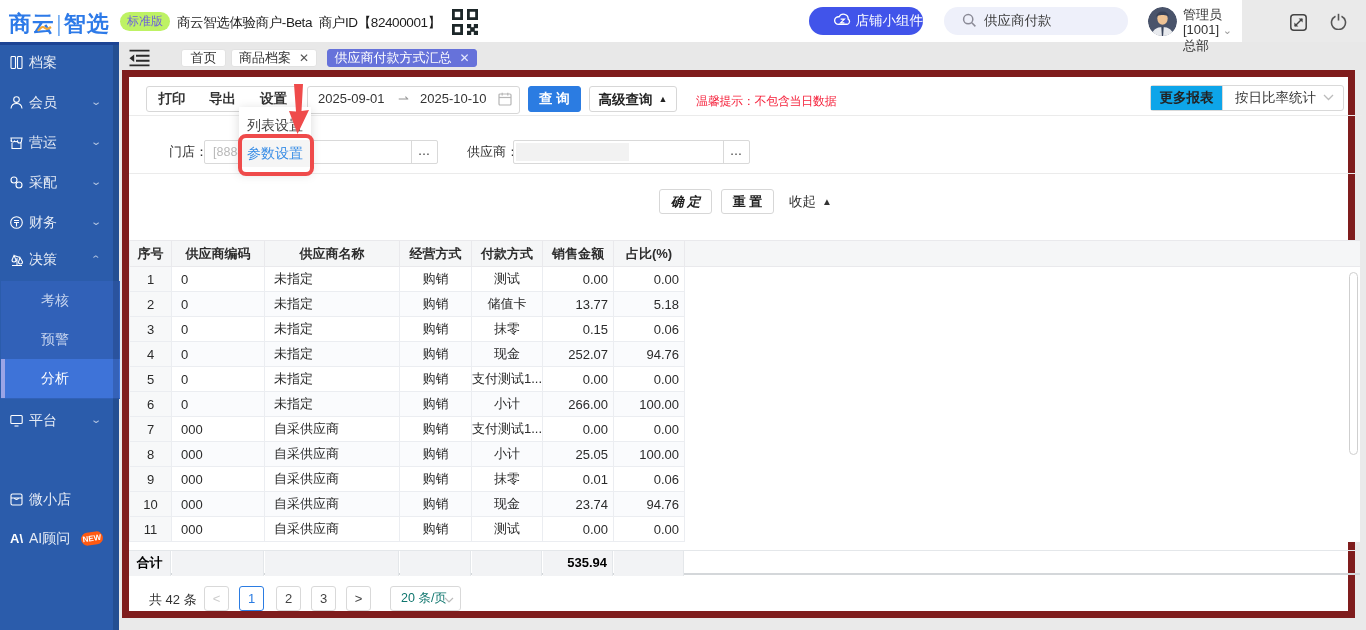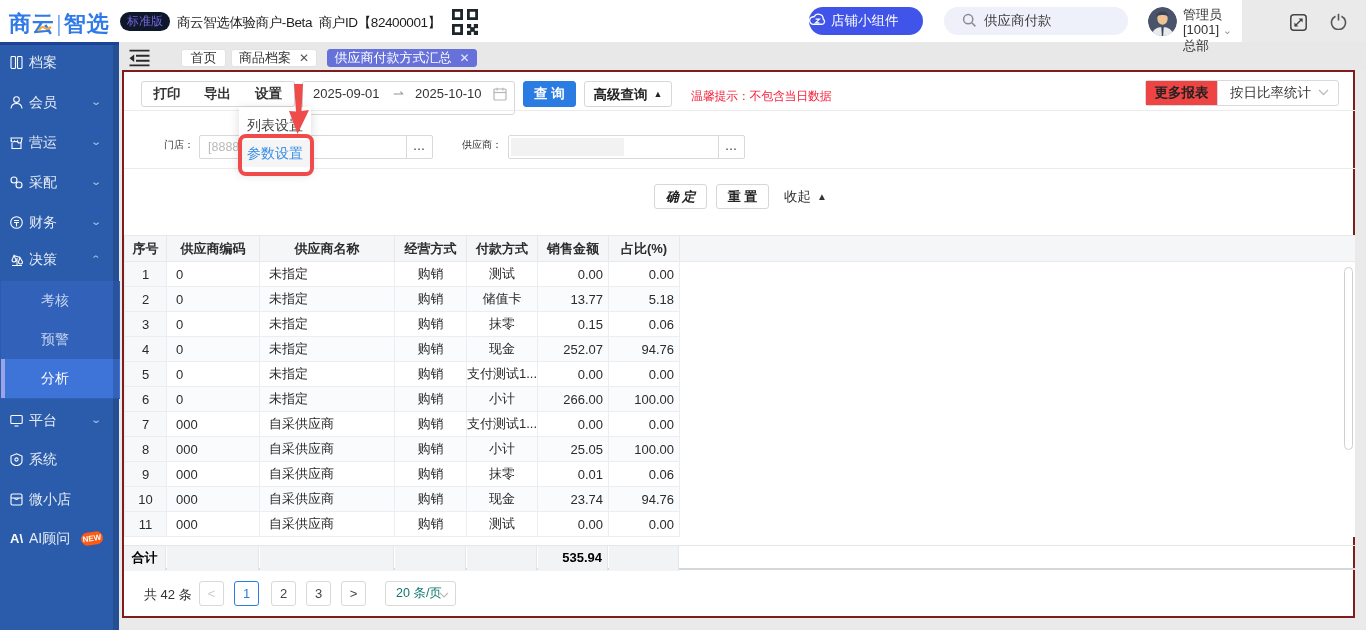--- a/index.html
+++ b/index.html
@@ -4,24 +4,24 @@
 <style>
 * { margin:0; padding:0; box-sizing:border-box; }
 html,body { width:1366px; height:630px; overflow:hidden; }
 body { font-family:"Liberation Sans", sans-serif; position:relative; background:#eaeaea; }
 
 
 #topbar { position:absolute; left:0; top:0; width:1242px; height:42px; background:#fff; z-index:30; }
 #logo { position:absolute; left:9px; top:9px; font-size:22px; font-weight:bold; color:#2d7ae8; letter-spacing:1px; }
 #logo .sep { color:#7ab0f2; font-weight:normal; padding:0 1px; }
 #logo .swoosh { position:absolute; left:28px; top:15px; }
-#badge-std { position:absolute; left:120px; top:12px; height:19px; line-height:19px; padding:0 7px; background:#0f172a; color:#6f66d6; font-size:12px; border-radius:10px; }
+#badge-std { position:absolute; left:120px; top:12px; height:19px; line-height:19px; padding:0 7px; background:#bef264; color:#6f66d6; font-size:12px; border-radius:10px; }
 #merchant { position:absolute; left:177px; top:14px; font-size:13.5px; letter-spacing:-0.4px; color:#1d1d1d; white-space:nowrap; }
 #qr { position:absolute; left:452px; top:9px; }
-#widget-btn { position:absolute; left:809px; top:7px; width:114px; height:28px; background:#4154ea; border-radius:14px; color:#fff; font-size:13.5px; line-height:28px; text-align:left; }
+#widget-btn { position:absolute; left:809px; top:7px; width:114px; height:28px; background:#4154ea; border-radius:14px; color:#fff; font-size:13.5px; line-height:28px; text-align:right; }
 #widget-btn svg { vertical-align:-4px; margin-right:5px; }
 #searchbox { position:absolute; left:944px; top:7px; width:184px; height:28px; background:#eef0fa; border-radius:14px; font-size:13.5px; color:#3a3a3a; line-height:28px; }
 #searchbox .mag { position:absolute; left:18px; top:6px; }
 #searchbox .stxt { position:absolute; left:40px; }
 #avatar { position:absolute; left:1148px; top:7px; width:29px; height:29px; border-radius:50%; overflow:hidden; }
 #usrname { position:absolute; left:1183px; top:7px; font-size:13px; color:#333; line-height:15px; }
 #usrname .chev { color:#999; font-size:11px; }
 #ic-expand { position:absolute; left:1290px; top:14px; }
 #ic-power { position:absolute; left:1330px; top:13px; }
 
@@ -41,44 +41,44 @@
 
 
 #tabbar { position:absolute; left:119px; top:42px; width:1247px; height:28px; background:#e8e8e8; z-index:10; }
 #collapse-ic { position:absolute; left:10px; top:7px; }
 .tab { position:absolute; top:7px; height:18px; line-height:16px; background:#fff; border:1px solid #e2e2e2; border-radius:3px; font-size:13px; color:#333; text-align:center; }
 .tab .x { font-size:12px; color:#555; margin-left:8px; }
 .tab.act { background:#6672da; border-color:#6672da; color:#fff; }
 .tab.act .x { color:#e8eaff; }
 
 
-#panel { position:absolute; left:122px; top:70px; width:1233px; height:548px; background:#fff; border:2px solid #7f1d1d; z-index:5; }
+#panel { position:absolute; left:122px; top:70px; width:1233px; height:548px; background:#fff; border:7px solid #7f1d1d; z-index:5; }
 
 .btn { position:absolute; height:26px; line-height:24px; background:#fff; border:1px solid #d7d7d7; font-size:13.5px; color:#333; text-align:center; font-weight:600; }
 #bg1 { left:17px; top:9px; width:52px; border-radius:3px 0 0 3px; }
 #bg2 { left:68px; top:9px; width:52px; border-left:none; }
 #bg3 { left:119px; top:9px; width:52px; border-radius:0 3px 3px 0; border-left:none; }
-#datebox { position:absolute; left:178px; top:9px; width:213px; height:34px; border:1px solid #d7d7d7; border-radius:3px; font-size:13px; color:#333; line-height:24px; }
+#datebox { position:absolute; left:178px; top:9px; width:213px; height:28px; border:1px solid #d7d7d7; border-radius:3px; font-size:13px; color:#333; line-height:24px; }
 #datebox .d1 { position:absolute; left:10px; }
 #datebox .da { position:absolute; left:90px; color:#999; }
 #datebox .d2 { position:absolute; left:112px; }
 #datebox .cal { position:absolute; left:190px; top:5px; }
 #btn-query { position:absolute; left:399px; top:9px; width:53px; height:26px; background:#2b7ce2; border:1px solid #2b7ce2; border-radius:3px; color:#fff; font-size:13.5px; font-weight:600; text-align:center; line-height:24px; }
 #btn-adv { position:absolute; left:460px; top:9px; width:88px; height:26px; background:#fff; border:1px solid #d7d7d7; border-radius:3px; font-size:13.5px; color:#222; font-weight:600; text-align:center; line-height:24px; }
 #btn-adv .tri { font-size:9px; vertical-align:2px; margin-left:6px; }
 #warn { position:absolute; left:567px; top:16px; font-size:12px; letter-spacing:-0.3px; color:#f5223c; }
 #more-grp { position:absolute; left:1021px; top:8px; width:194px; height:26px; border:1px solid #d9d9d9; border-radius:3px; font-size:13.5px; }
-#more-grp .lbl { position:absolute; left:0; top:0; width:72px; height:24px; background:#ef4444; border-right:1px solid #d9d9d9; text-align:center; line-height:24px; font-weight:600; color:#222; }
+#more-grp .lbl { position:absolute; left:0; top:0; width:72px; height:24px; background:#0ea5e9; border-right:1px solid #d9d9d9; text-align:center; line-height:24px; font-weight:600; color:#222; }
 #more-grp .sel { position:absolute; left:72px; top:0; width:121px; height:24px; line-height:24px; color:#333; }
 #more-grp .sel span { margin-left:12px; }
 #more-grp .chev { position:absolute; right:9px; top:8px; }
 #sep1 { position:absolute; left:0; top:38px; width:1233px; height:1px; background:#ebebeb; }
 #sep2 { position:absolute; left:0; top:96px; width:1233px; height:1px; background:#ebebeb; }
 
-.flabel { position:absolute; top:66px; font-size:10px; color:#333; }
+.flabel { position:absolute; top:66px; font-size:13px; color:#333; }
 .finput { position:absolute; top:63px; height:24px; border:1px solid #d9d9d9; border-radius:2px; background:#fff; font-size:12.5px; }
 .finput .dots { position:absolute; right:0; top:0; width:26px; height:22px; border-left:1px solid #d9d9d9; text-align:center; line-height:20px; color:#333; letter-spacing:1px; }
 .finput .ph { position:absolute; left:8px; top:0; line-height:22px; color:#b9b9b9; }
 .finput .grayseg { position:absolute; left:2px; top:2px; width:113px; height:18px; background:#f2f2f2; }
 
 #btn-ok { position:absolute; left:530px; top:112px; width:53px; height:25px; }
 #btn-reset { position:absolute; left:592px; top:112px; width:53px; height:25px; }
 .btn2 { line-height:23px; background:#fff; border:1px solid #d7d7d7; border-radius:3px; font-size:13px; color:#222; text-align:center; font-weight:700; }
 #collapse2 { position:absolute; left:660px; top:116px; font-size:13.5px; color:#333; }
 #collapse2 .tri { font-size:10px; margin-left:6px; vertical-align:1px; }
@@ -241,29 +241,20 @@
   <div class="mi" style="top:358px">
       <span class="mic">
         <svg width="13" height="13" viewBox="0 0 13 13">
           <rect x="0.8" y="1.5" width="11.4" height="8" rx="1" fill="none" stroke="#fff" stroke-width="1.1"></rect>
           <path d="M4.5 12h4" stroke="#fff" stroke-width="1.1"></path>
         </svg>
       </span>
       <span class="mtx">平台</span>
       <span class="arr">⌄</span>
     </div>
-  <div class="mi" style="top:397px">
-      <span class="mic">
-        <svg width="13" height="13" viewBox="0 0 13 13">
-          <path d="M6.5 0.8 L12 3 V8 Q12 11.5 6.5 12.8 Q1 11.5 1 8 V3z" fill="none" stroke="#fff" stroke-width="1.1"></path>
-          <circle cx="6.5" cy="6.5" r="1.6" fill="none" stroke="#fff" stroke-width="1.1"></circle>
-        </svg>
-      </span>
-      <span class="mtx">系统</span>
-    </div>
   <div class="mi" style="top:437px">
       <span class="mic">
         <svg width="13" height="13" viewBox="0 0 13 13">
           <rect x="1" y="1" width="11" height="11" rx="1.5" fill="none" stroke="#fff" stroke-width="1.1"></rect>
           <path d="M1 5h11M4 5 Q6.5 8 9 5" fill="none" stroke="#fff" stroke-width="1.1"></path>
         </svg>
       </span>
       <span class="mtx">微小店</span>
     </div>
   <div class="mi" style="top:476px">

